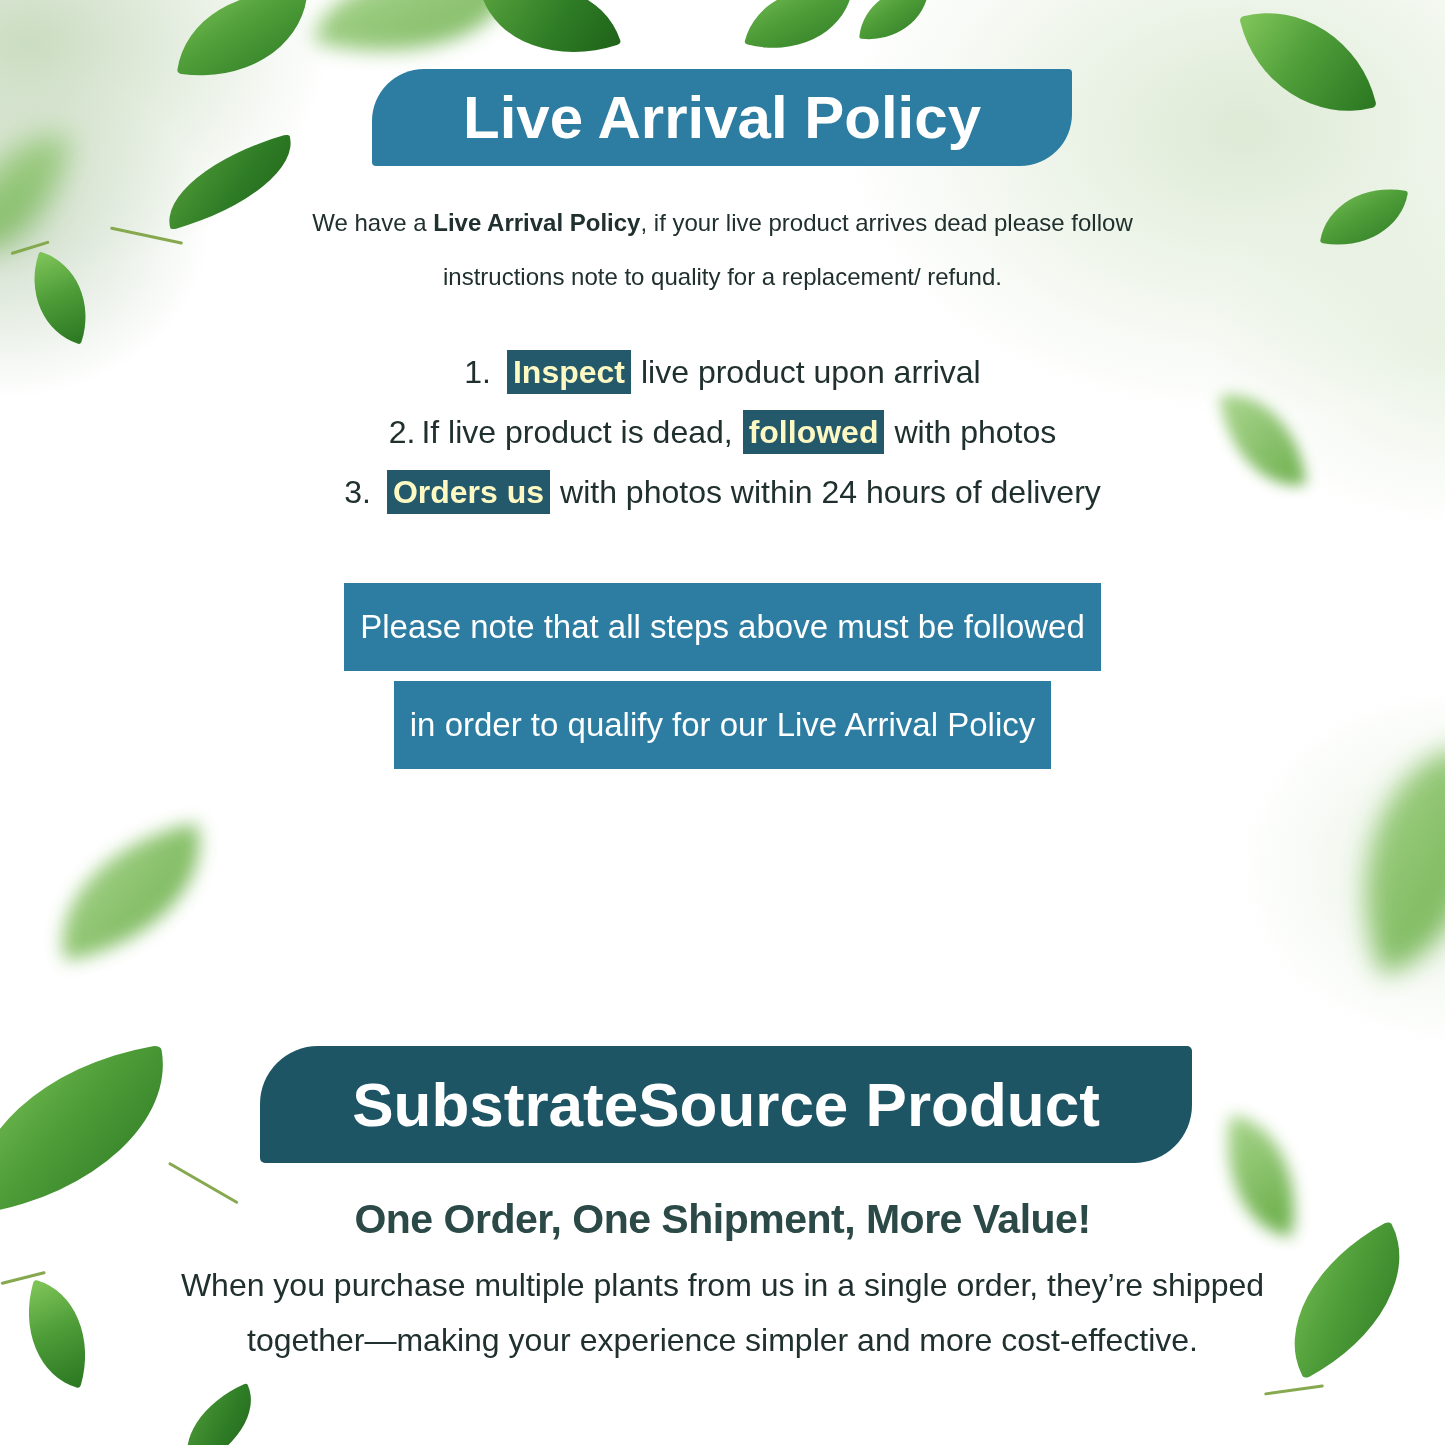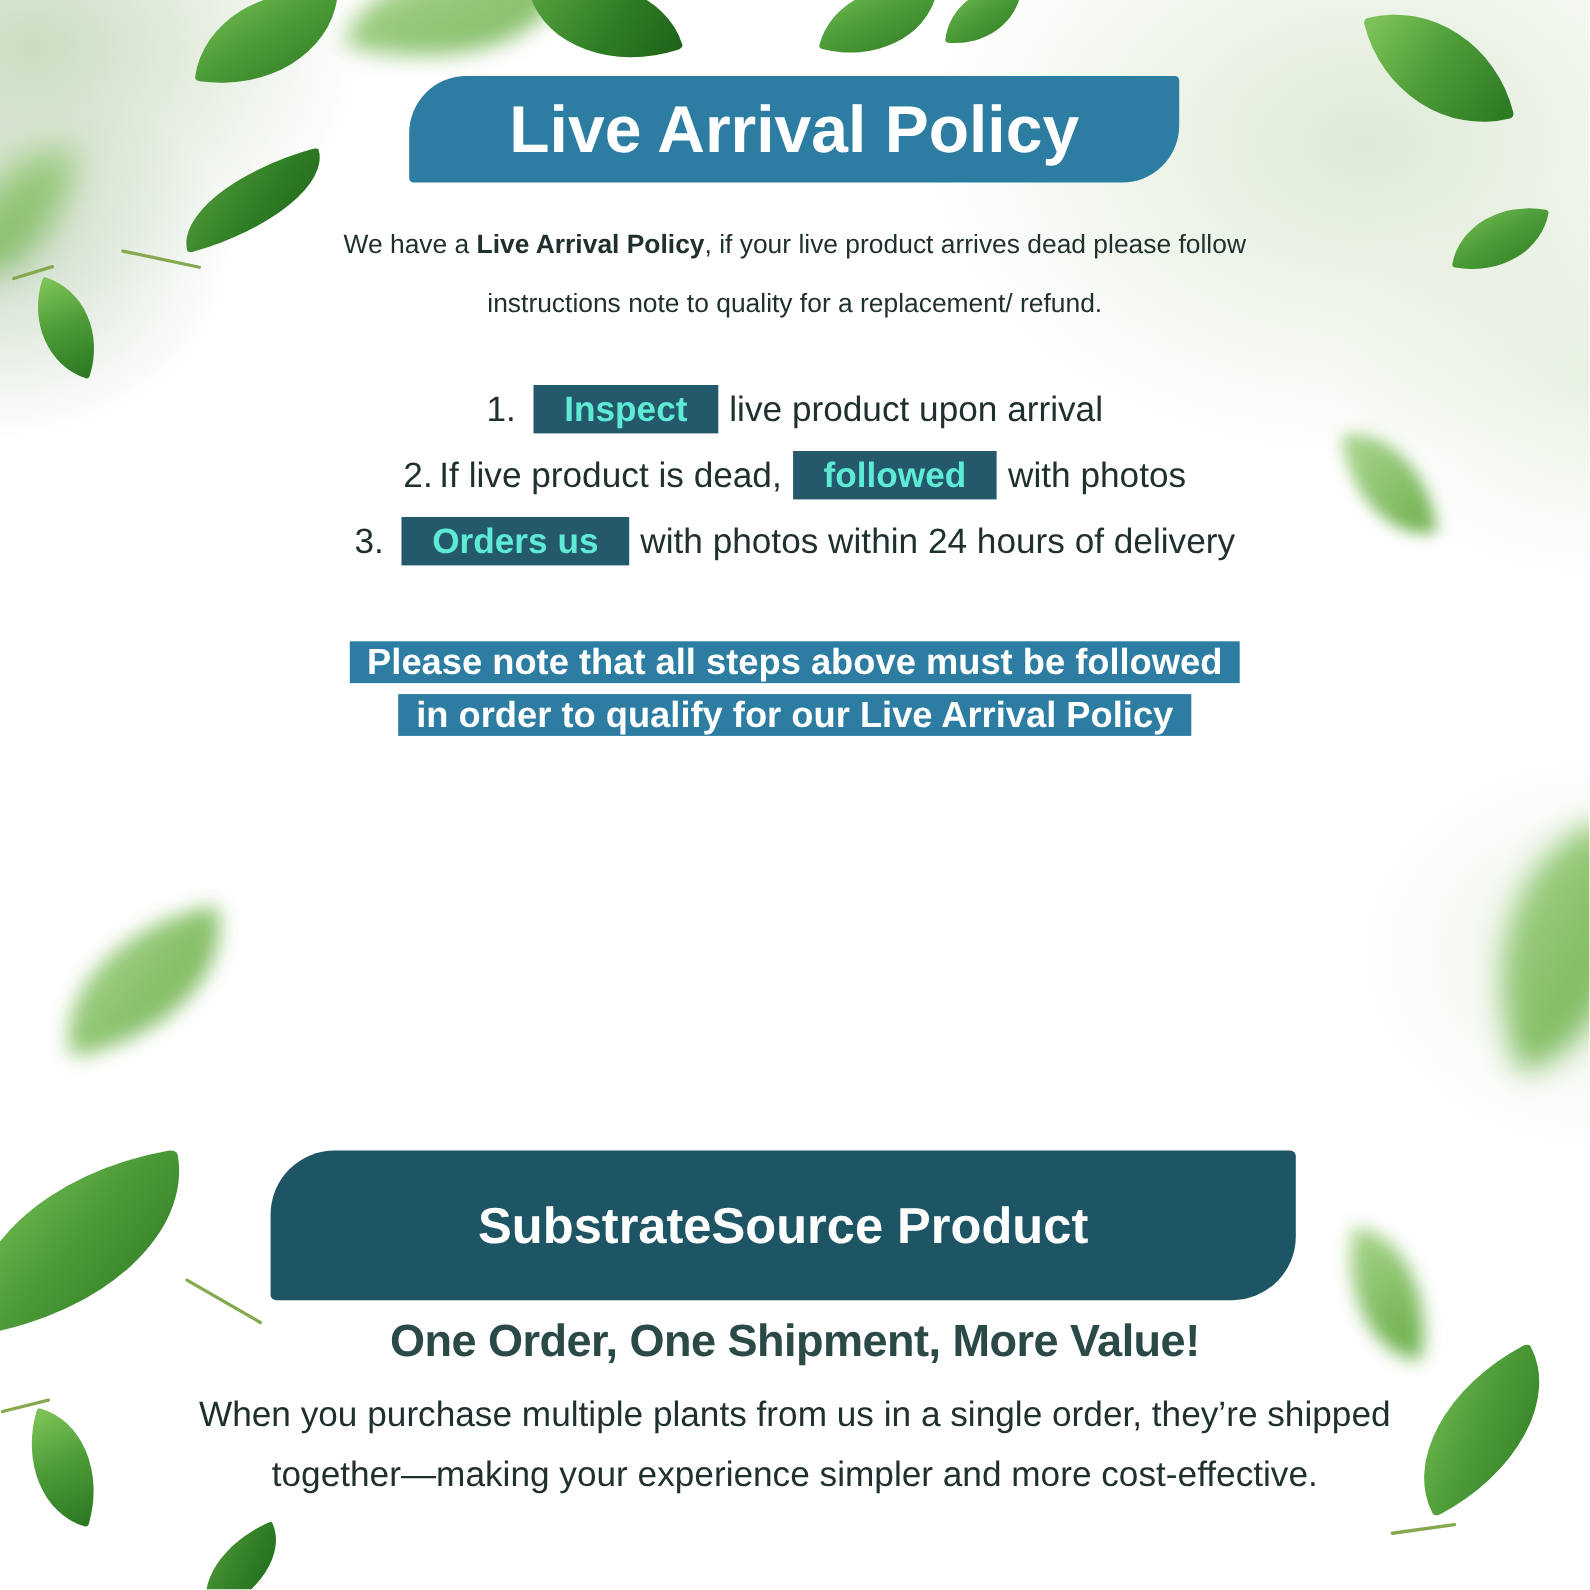--- a/index.html
+++ b/index.html
@@ -32,42 +32,42 @@
     position: absolute; z-index: 3;
     display: flex; align-items: center; justify-content: center;
     color: #ffffff; font-weight: bold;
   }
   .banner-top {
     left: 372px; top: 69px; width: 700px; height: 97px;
     background: #2C7DA1; border-radius: 52px 4px 52px 4px;
     font-size: 60px; letter-spacing: 0px;
   }
   .banner-product {
-    left: 246px; top: 1046px; width: 932px; height: 136px;
+    left: 260px; top: 1046px; width: 932px; height: 117px;
     background: #1D5565; border-radius: 58px 5px 58px 5px;
-    font-size: 46px;
+    font-size: 62px;
   }
 
   .copy { position: absolute; z-index: 3; left: 0; width: 100%; text-align: center; color: #20302e; }
   .intro { top: 196px; font-size: 24px; line-height: 54px; }
   .intro b { font-weight: bold; }
 
   .steps { top: 350px; font-size: 32px; }
   .step { line-height: 44px; margin-bottom: 16px; white-space: nowrap; }
   .step .num { margin-right: 6px; }
   .hl {
-    display: inline-block; color: #5eead4; font-weight: bold;
-    background: #24596C; padding: 3px 28px; margin: 0 10px; line-height: 38px;
+    display: inline-block; color: #fef9c3; font-weight: bold;
+    background: #24596C; padding: 3px 6px; margin: 0 10px; line-height: 38px;
   }
 
   .note { top: 583px; }
   .note-line { margin-bottom: 10px; }
   .note-line span {
-    display: inline-block; background: #2C7DA1; color: #fff; font-weight: bold;
-    font-size: 33px; line-height: 38px; padding: 0 16px;
+    display: inline-block; background: #2C7DA1; color: #fff; font-weight: normal;
+    font-size: 33px; line-height: 38px; padding: 25px 16px;
   }
 
   .shipping { top: 802px; font-size: 32px; line-height: 58px; }
 
   .value-heading {
     top: 1196px; font-size: 41px; font-weight: bold; color: #2B4A47; letter-spacing: -0.5px;
   }
   .value-copy { top: 1258px; font-size: 32px; line-height: 55px; }
 </style>
 </head>

